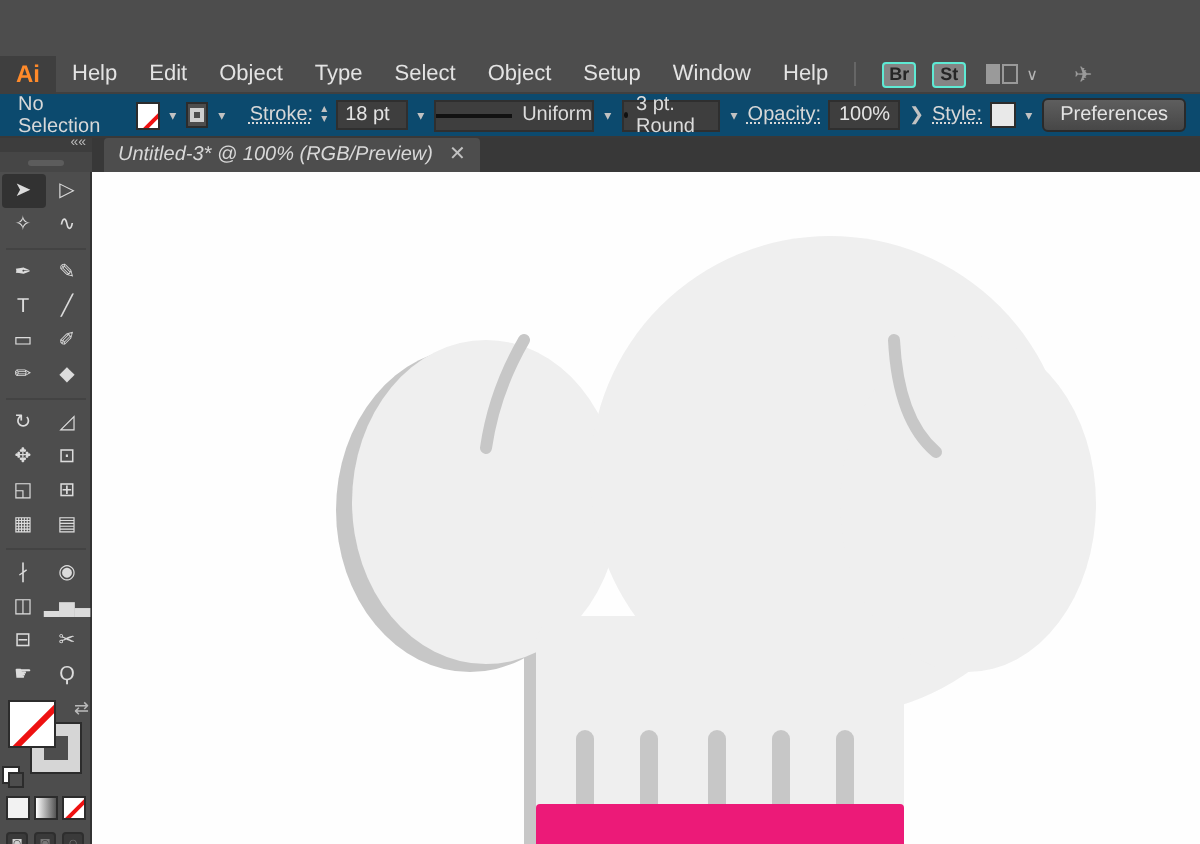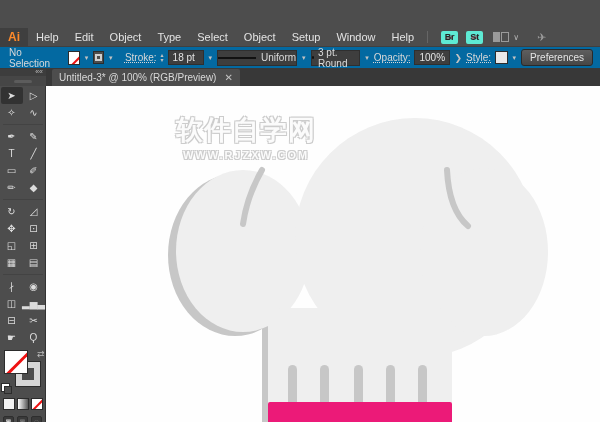--- a/index.html
+++ b/index.html
@@ -5,29 +5,29 @@
   * { margin:0; padding:0; box-sizing:border-box; }
   html,body { width:600px; height:422px; overflow:hidden; }
   body { font-family:"Liberation Sans","DejaVu Sans",sans-serif; background:#4d4d4d; font-size:11px; color:#dcdcdc; }
   .app { width:600px; height:422px; display:flex; flex-direction:column;margin-top:28px; }
 
   
   .menubar { height:19px; background:#4d4d4d; display:flex; align-items:center; flex:0 0 19px; border-bottom:1px solid #404040; }
   .ai-logo { width:28px; height:19px; background:#3f3f3f; color:#ff8a2a; font-weight:bold; font-size:12px; display:flex; align-items:center; justify-content:center; }
   .menu-item { padding:0 8px; font-size:11px; color:#e3e3e3; cursor:default; }
   .mb-sep { width:1px; height:12px; background:#666; margin:0 5px; }
-  .sq-btn { width:17px; height:13px; background:#858585; color:#262626; border:5px solid #5eead4; border-radius:2px; font-size:9px; font-weight:bold; display:flex; align-items:center; justify-content:center; margin-left:8px; }
+  .sq-btn { width:17px; height:13px; background:#858585; color:#262626; border:1px solid #5eead4; border-radius:2px; font-size:9px; font-weight:bold; display:flex; align-items:center; justify-content:center; margin-left:8px; }
   .ws-icon { display:flex; align-items:center; margin-left:10px; gap:1px; }
   .ws-box-a { width:7px; height:10px; background:#9a9a9a; }
   .ws-box-b { width:8px; height:10px; border:1px solid #9a9a9a; }
   .chev { color:#b5b5b5; font-size:8px; margin-left:3px; }
   .cslive { color:#9a9a9a; font-size:11px; margin-left:18px; }
 
   
-  .controlbar { height:22px; background:#0369a1; border-bottom:1px solid #393939; display:flex; align-items:center; padding:0 5px; gap:4px; flex:0 0 22px; font-size:10px; }
+  .controlbar { height:22px; background:#0c4a6e; border-bottom:1px solid #393939; display:flex; align-items:center; padding:0 5px; gap:4px; flex:0 0 22px; font-size:10px; }
   .cb-label { color:#d8d8d8; }
   .cb-link { color:#d8d8d8; text-decoration:underline; text-decoration-style:dotted;text-align:center; }
   .swatch-none { width:14px; height:14px; background:#fff; border:1px solid #2c2c2c; position:relative; overflow:hidden; }
   .swatch-none::after { content:""; position:absolute; left:-3px; top:6px; width:24px; height:2px; background:#e11; transform:rotate(-45deg); }
   .mini-stroke { width:13px; height:13px; border:1px solid #2c2c2c; background:#4d4d4d; display:flex; align-items:center; justify-content:center; }
   .mini-stroke span { width:7px; height:7px; border:2px solid #cfcfcf; display:block; }
   .dd-chev { color:#c2c2c2; font-size:7px; padding:0 1px; }
   .field { background:#3e3e3e; border:1px solid #2f2f2f; color:#e4e4e4; height:15px; display:flex; align-items:center; padding:0 4px; font-size:10px; }
   .stepper { display:flex; flex-direction:column; font-size:6px; line-height:5px; color:#c2c2c2; }
   .profile-line { width:38px; height:2px; background:#111; margin-right:5px; }
@@ -38,21 +38,21 @@
   .flyout { color:#c2c2c2; font-size:9px; }
   .push { margin-left:auto; }
 
   
   .midrow { height:17px; display:flex; flex:0 0 17px; }
   .tb-head { width:46px; background:#464646; display:flex; flex-direction:column; }
   .tb-collapse { height:7px; background:#3d3d3d; color:#b9b9b9; font-size:7px; line-height:6px; text-align:right; padding-right:3px; }
   .tb-grip { flex:1; display:flex; align-items:center; justify-content:center; }
   .tb-grip i { display:block; width:18px; height:3px; background:#5c5c5c; border-radius:2px; }
   .tabbar { flex:1; background:#383838; display:flex; align-items:flex-end; }
-  .tab { background:#4d4d4d; height:17px; margin-left:6px; display:flex; align-items:center; padding:0 7px; gap:8px; font-size:10px; color:#d8d8d8; border-radius:2px 2px 0 0; }
+  .tab { background:#4d4d4d; height:17px; margin-left:6px; display:flex; align-items:center; padding:0 7px; gap:8px; font-size:10px; color:#d8d8d8; border-radius:2px 2px 0 0;font-style:italic; }
   .tab-close { color:#c2c2c2; font-size:10px; line-height:10px; }
 
   
   .main { flex:1; display:flex; min-height:0; }
   .toolbar { width:46px; background:#4d4d4d; border-right:1px solid #333; display:flex; flex-direction:column; align-items:center; padding-top:1px; }
   .tool-row { display:flex; width:44px; }
   .tool { width:22px; height:17px; display:flex; align-items:center; justify-content:center; font-size:10px; color:#dcdcdc; }
   .tool.active { background:#323232; border-radius:2px; }
   .tool-gap { height:4px; border-bottom:1px solid #434343; width:40px; margin-bottom:3px; }
 
@@ -273,20 +273,16 @@
       </svg>
 
       <div class="shape stripe" style="left:242px; top:279px; height:37px;"></div>
       <div class="shape stripe" style="left:274px; top:279px; height:37px;"></div>
       <div class="shape stripe" style="left:308px; top:279px; height:37px;"></div>
       <div class="shape stripe" style="left:340px; top:279px; height:37px;"></div>
       <div class="shape stripe" style="left:372px; top:279px; height:37px;"></div>
 
       <div class="shape band" style="left:222px; top:316px; width:184px; height:36px;"></div>
 
-      <div class="watermark">
-        <div class="wm-cn">软件自学网</div>
-        <div class="wm-url">WWW.RJZXW.COM</div>
-      </div>
 
     </div>
   </div>
 </div>
 
 </body></html>

